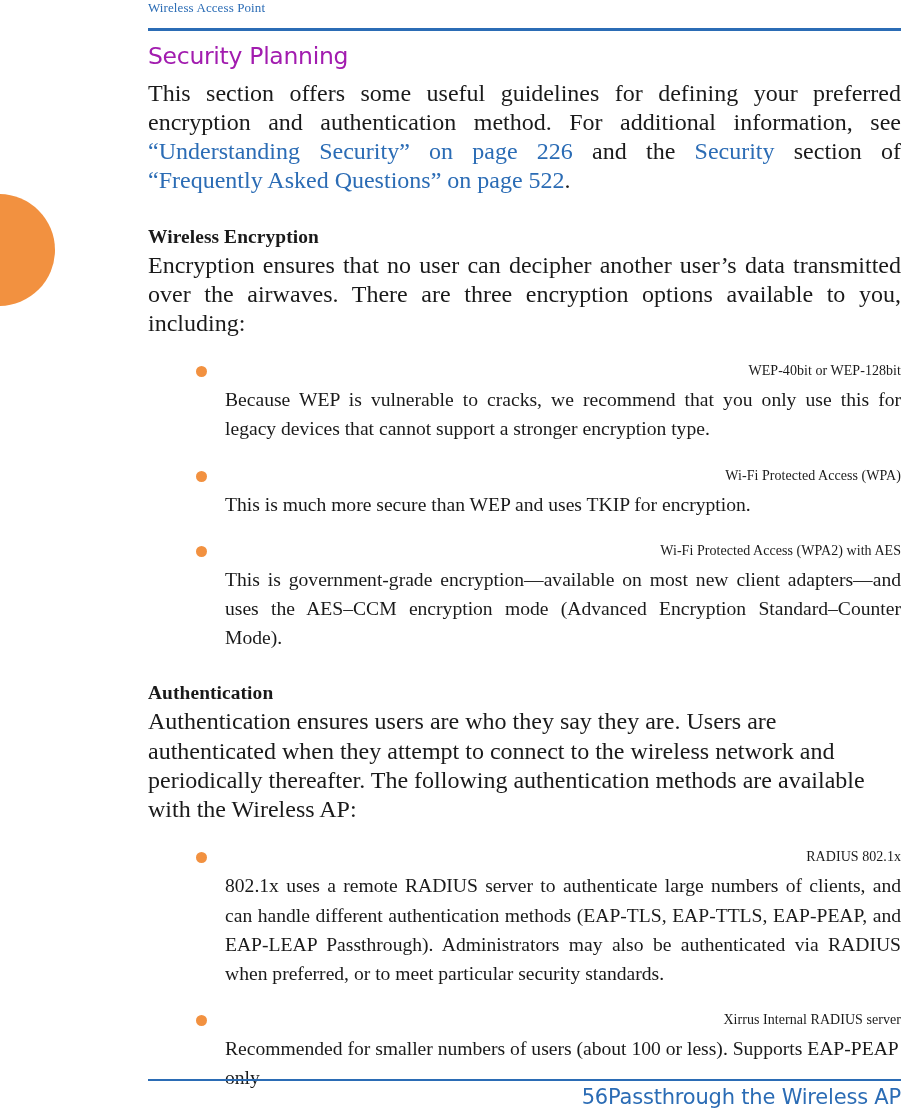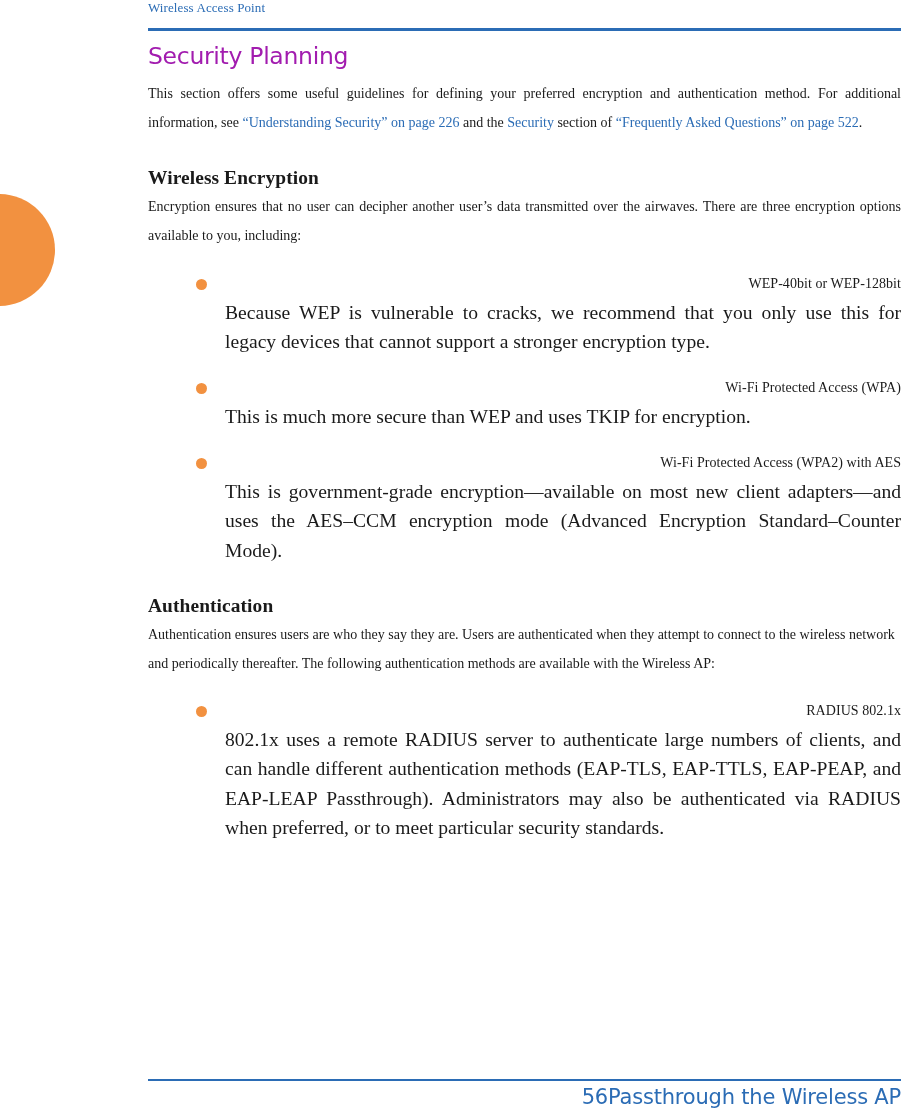--- a/index.html
+++ b/index.html
@@ -62,21 +62,21 @@
     font-family: "DejaVu Sans", sans-serif;
     font-size: 23.5px;
     font-weight: 400;
     color: #a21caf;
     letter-spacing: -0.3px;
     line-height: 1.1;
   }
 
   p.body-text {
     margin: 0;
-    font-size: 14px;
+    font-size: 24px;
     line-height: 29.2px;
     text-align: justify;
     text-justify: inter-word;
     hyphens: none;
   }
   p.body-text.ragged { text-align: left; }
 
   .lnk { color: #2b6cb5; }
 
   h2.sub-head {
@@ -197,20 +197,25 @@
   <p class="body-text ragged">Authentication ensures users are who they say they are. Users are authenticated when they attempt to connect to the wireless network and periodically thereafter. The following authentication methods are available with the Wireless AP:</p>
 
   <div class="gap-md"></div>
 
   <ul class="bullets">
     <li>
       <span class="bullet-dot"></span>
       <span class="bullet-title">RADIUS 802.1x</span>
       <span class="bullet-body">802.1x uses a remote RADIUS server to authenticate large numbers of clients, and can handle different authentication methods (EAP-TLS, EAP-TTLS, EAP-PEAP, and EAP-LEAP Passthrough). Administrators may also be authenticated via RADIUS when preferred, or to meet particular security standards.</span>
     </li>
+    <li>
+      <span class="bullet-dot"></span>
+      <span class="bullet-title">Xirrus Internal RADIUS server</span>
+      <span class="bullet-body ragged">Recommended for smaller numbers of users (about 100 or less). Supports EAP-PEAP only</span>
+    </li>
   </ul>
 
 </div>
 
 <div class="footer-rule"></div>
 <div class="footer">
   <span>56</span>
   <span>Passthrough the Wireless AP</span>
 </div>
 

